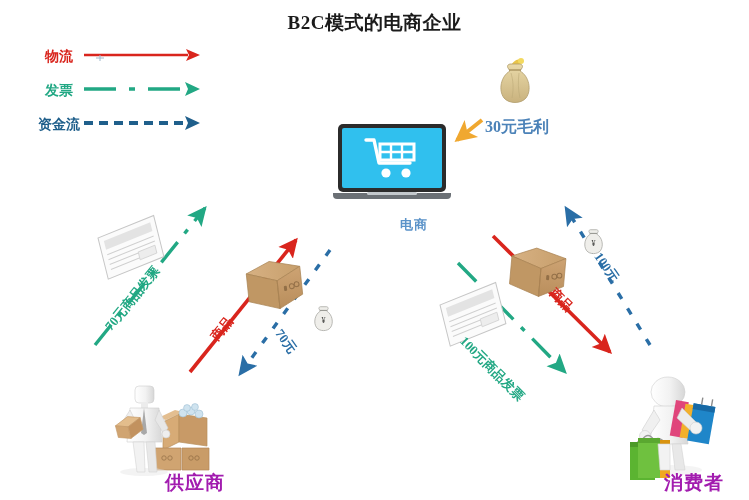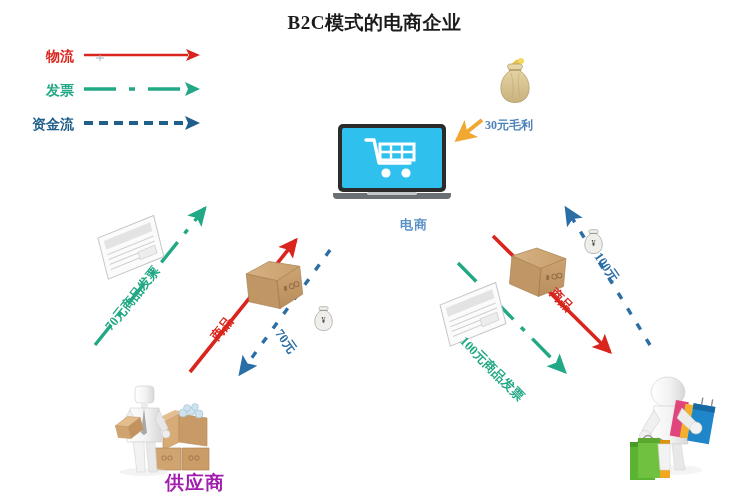--- a/index.html
+++ b/index.html
@@ -45,24 +45,24 @@
     left: 12px;
     top: 48px;
     width: 200px;
   }
   .legend-row {
     position: relative;
     height: 34px;
   }
   .legend-label {
     position: absolute;
-    left: 0;
+    left: 16px;
     top: 0;
     width: 62px;
-    text-align: right;
+    text-align: center;
     font-family: Liberation Serif, serif;
     font-size: 14px;
     font-weight: bold;
   }
   .legend-line {
     position: absolute;
     left: 70px;
     top: -4px;
     width: 120px;
     height: 22px;
@@ -89,21 +89,21 @@
     font-family: "Liberation Serif", "DejaVu Serif", serif;
     font-weight: bold;
     white-space: nowrap;
     transform-origin: left center;
   }
 
   
   .money-caption {
     position: absolute;
     font-family: "Liberation Serif", "DejaVu Serif", serif;
-    font-size: 12px;
+    font-size: 16px;
     font-weight: bold;
     color: #4b82b8;
     white-space: nowrap;
   }
 
   
   .laptop {
     position: absolute;
     left: 333px;
     top: 124px;
@@ -423,20 +423,21 @@
         <line x1="2" y1="11" x2="103" y2="11" stroke="#1f5f8b" stroke-width="4" stroke-dasharray="9,6"></line>
         <polygon points="103,4 118,11 103,18 106,11" fill="#1f5f8b"></polygon>
       </svg>
     </div>
   </div>
 
   <div class="node-label" style="left:358px; top:216px; width:70px;">电商</div>
 
   <div class="node-label big" style="left:125px; top:470px; width:100px;">供应商</div>
 
+  <div class="node-label big" style="left:624px; top:470px; width:100px;">消费者</div>
 
   <div class="money-caption" style="left:485px; top:117px;">30元毛利</div>
 
   <div class="flow-label" style="left:108px; top:320px; transform:rotate(-51deg); font-size:13px; color:#22a884;">70元商品发票</div>
 
   <div class="flow-label" style="left:214px; top:330px; transform:rotate(-51deg); font-size:13px; color:#d9251d;">商品</div>
 
   <div class="flow-label" style="left:278px; top:322px; transform:rotate(54deg); font-size:13px; color:#2a6ea6;">70元</div>
 
   <div class="flow-label" style="left:597px; top:245px; transform:rotate(55deg); font-size:13px; color:#2a6ea6;">100元</div>

